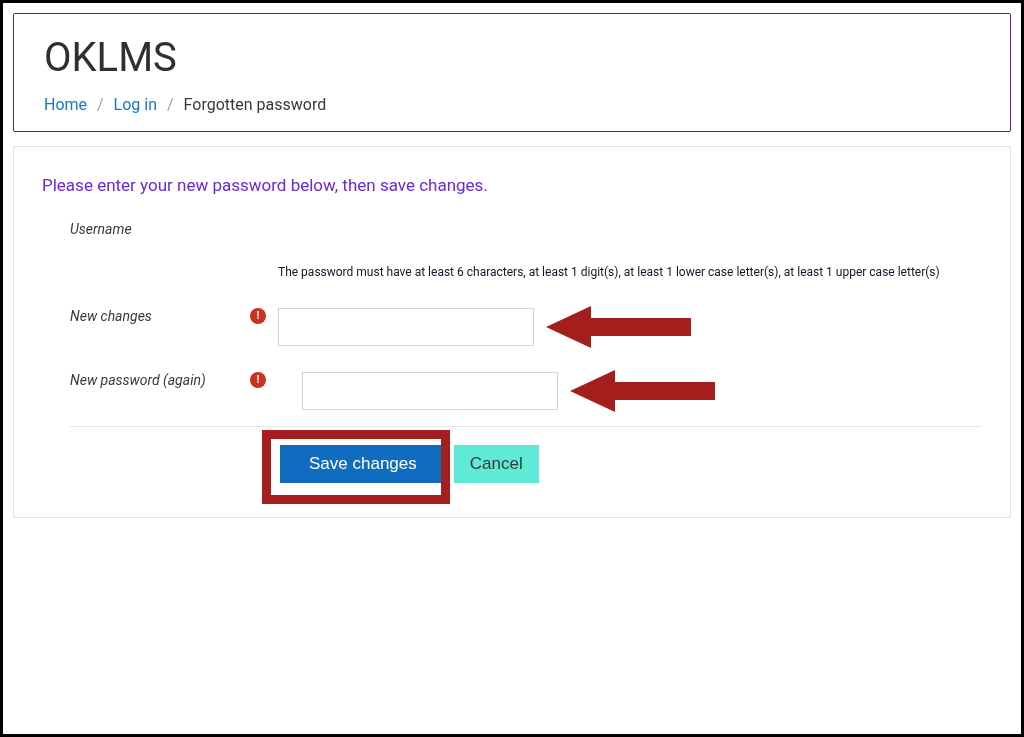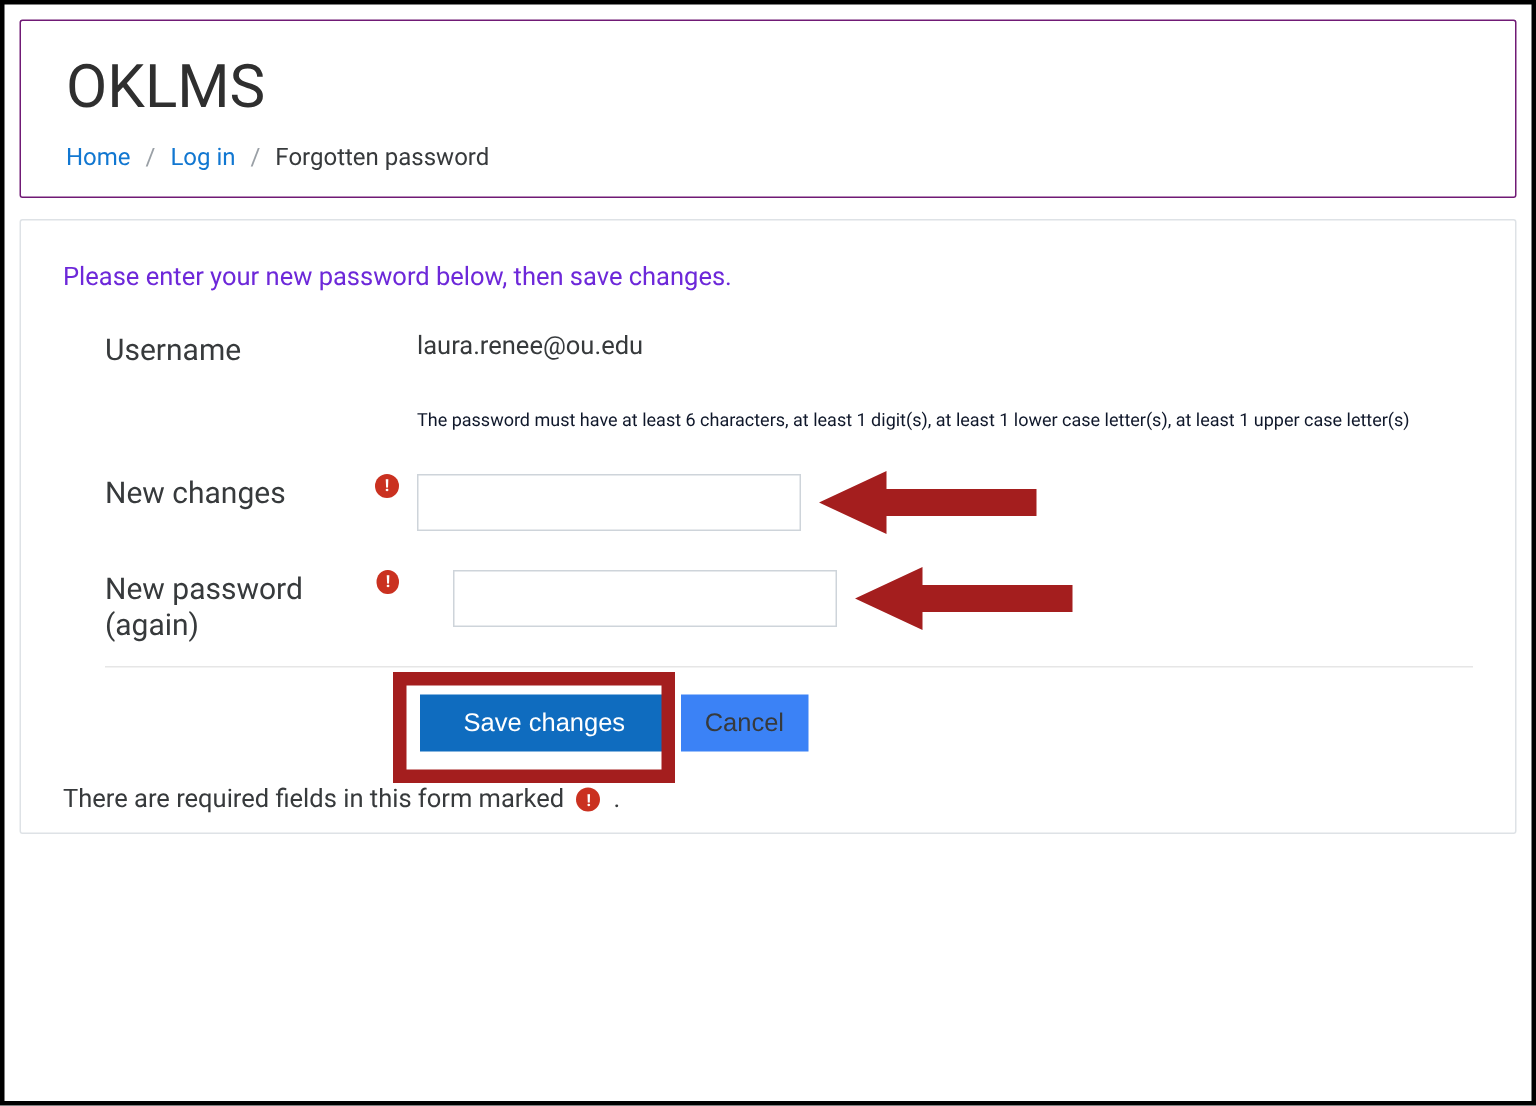--- a/index.html
+++ b/index.html
@@ -67,22 +67,23 @@
     }
     .form-label-col {
       width: 208px;
       display: flex;
       align-items: flex-start;
       justify-content: space-between;
       padding-right: 12px;
       padding-top: 4px;
     }
     .form-label {
-      font-size: 20px;
-      color: #373a3c;
+      font-size: 14px;
+      color: #373a3c;
+      font-style: italic;
     }
     .form-value-col {
       flex: 1;
       font-size: 17px;
       color: #373a3c;
       padding-top: 4px;
     }
     .hint-text {
       font-size: 12px;
       line-height: 1.55;
@@ -122,21 +123,21 @@
     }
     .btn-primary {
       background: #0f6cbf;
       color: #fff;
       border: none;
       font-size: 17px;
       padding: 9px 29px;
       cursor: pointer;
     }
     .btn-secondary {
-      background: #3b82f6;
+      background: #5eead4;
       color: #373a3c;
       border: none;
       font-size: 17px;
       padding: 9px 16px;
       margin-left: 8px;
       cursor: pointer;
     }
     .highlight-box {
       position: absolute;
       border: 9px solid #a41e1e;
@@ -177,21 +178,20 @@
 
 <div class="content-card">
   <p class="intro">Please enter your new password below, then save changes.</p>
 
   <div class="form-section">
 
     <div class="form-row">
       <div class="form-label-col">
         <span class="form-label">Username</span>
       </div>
-      <div class="form-value-col">laura.renee@ou.edu</div>
     </div>
 
     <div class="form-row">
       <div class="form-label-col"></div>
       <div class="form-value-col hint-text">The password must have at least 6 characters, at least 1 digit(s), at least 1 lower case letter(s), at least 1 upper case letter(s)</div>
     </div>
 
     <div class="form-row">
       <div class="form-label-col">
         <span class="form-label">New changes</span>
@@ -224,18 +224,13 @@
   </div>
 
   <hr class="divider">
 
   <div class="actions-row" style="margin-top:18px;">
     <div class="highlight-box"></div>
     <button class="btn-primary">Save changes</button>
     <button class="btn-secondary">Cancel</button>
   </div>
 
-  <p class="footer-note">
-    <span>There are required fields in this form marked</span>
-    &nbsp;<span class="req-icon">!</span>&nbsp;
-    <span>.</span>
-  </p>
 </div>
 
 </body></html>

